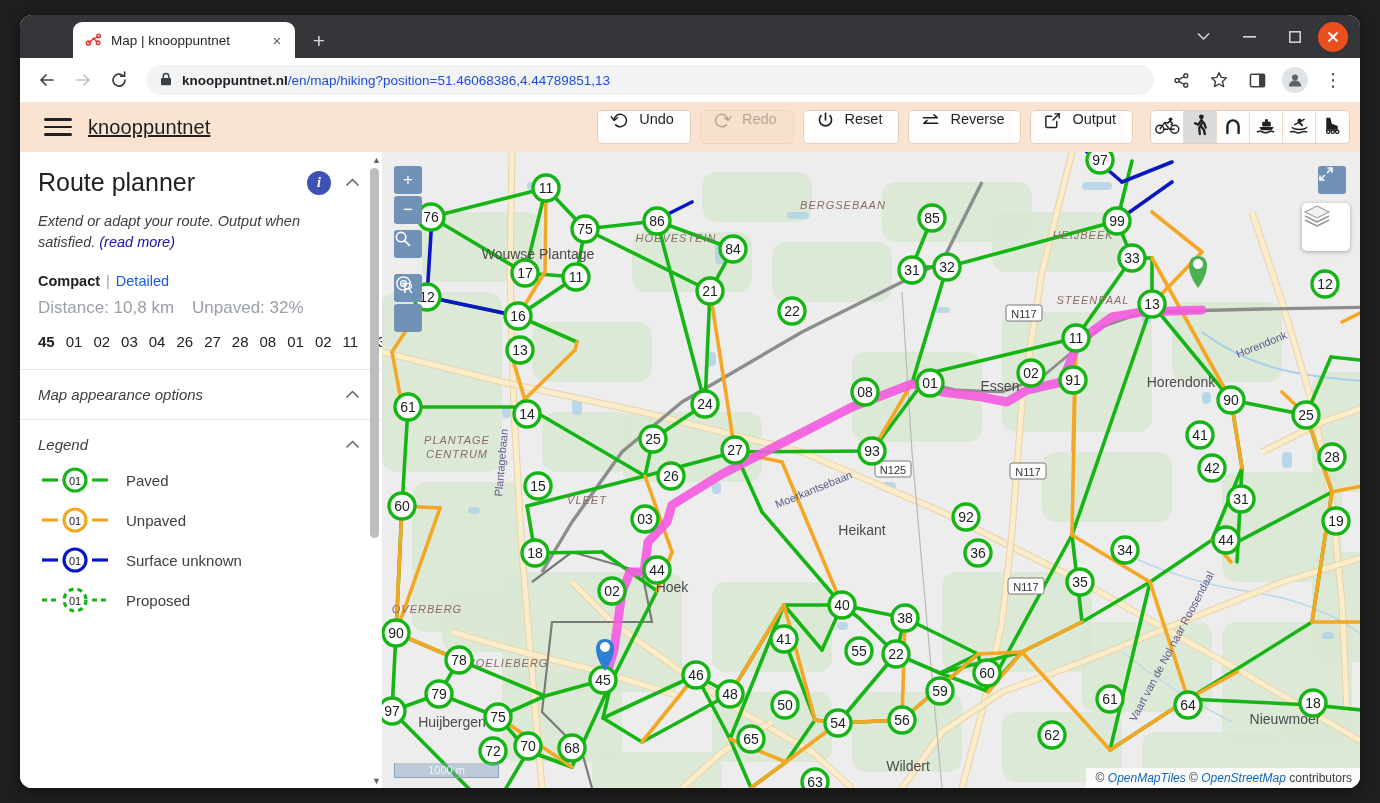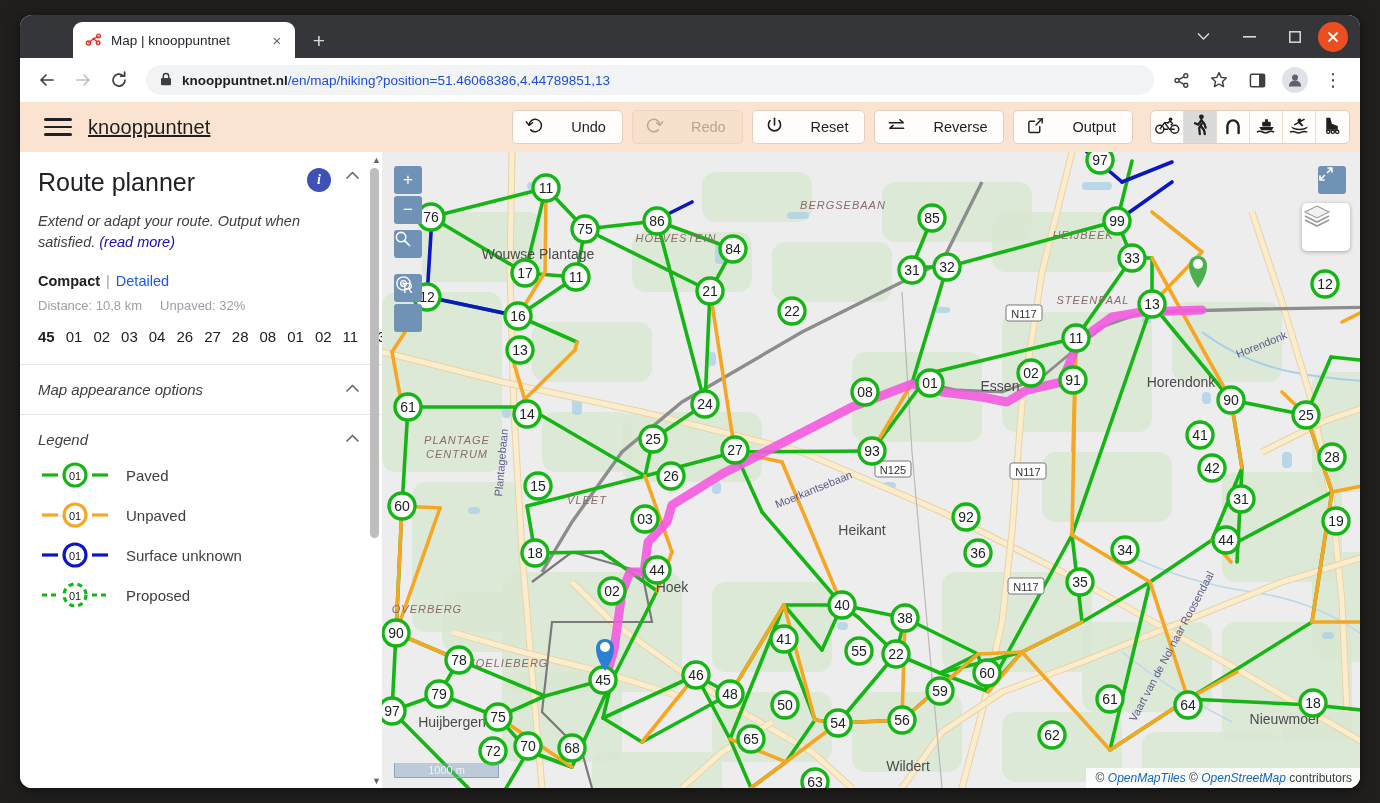--- a/index.html
+++ b/index.html
@@ -92,21 +92,21 @@
     display: flex; align-items: center;
     padding: 0 10px 0 18px; gap: 0;
   }
   .hamburger { width: 40px; height: 34px; display: flex; flex-direction: column; justify-content: center; gap: 5px; padding: 0 6px; }
   .hamburger i { display: block; height: 2.6px; background: #202124; border-radius: 2px; }
   .brand { font-size: 20px; color: #1f1f1f; margin-left: 10px; letter-spacing: .1px; text-decoration: underline; }
   .hdr-actions { margin-left: auto; display: flex; align-items: center; gap: 9px; }
   .actbtn {
     height: 34px; border-radius: 5px;
     background: #fffdfb; border: 1px solid #e4cfbc;
-    display: flex; align-items: center; gap: 27px;
+    display: flex; gap: 10px;
     padding: 0 16px 0 12px;
     font-size: 14.5px; color: #1f1f1f;
   }
   .actbtn.disabled { background: #f7e0cc; border-color: #efd5c0; color: #b9a597; }
   .modegroup {
     display: flex; align-items: center;
     background: #fffdfb; border: 1px solid #e4cfbc; border-radius: 5px;
     height: 34px; margin-left: 8px; overflow: hidden;
   }
   .modebtn {
@@ -117,41 +117,41 @@
   .modebtn:last-child { border-right: none; }
   .modebtn.active { background: #dadada; }
   
   .appbody { display: flex; height: 636px; }
   .sidebar {
     width: 362px; background: #ffffff;
     position: relative; overflow: hidden;
   }
   .sb-scroll { padding: 0 0 0 0; }
   .panel { border-bottom: 1px solid #e6e6e6; padding: 16px 22px 16px 18px; }
-  .panel-head { display: flex; }
+  .panel-head { display: flex; align-items: center; }
   .panel-title-lg { font-size: 25px; color: #202124; font-weight: normal; }
   .panel-title { font-size: 15px; color: #3c4043; font-style: italic; }
   .panel-head .spacer { flex: 1; }
   .info-badge {
     width: 24px; height: 24px; border-radius: 50%;
     background: #3f51b5; color: #fff;
     display: flex; align-items: center; justify-content: center;
     font-size: 14px; font-style: italic; font-family: "Liberation Serif", serif; font-weight: bold;
   }
   .chev { margin-left: 14px; color: #5f6368; font-size: 13px; }
   .sb-desc {
     margin-top: 14px; font-size: 14.5px; color: #3c4043;
     font-style: italic; line-height: 1.45;
   }
   .sb-desc a { color: #1a0dab; text-decoration: none; }
   .sb-modes { margin-top: 20px; font-size: 14.5px; }
   .sb-modes b { color: #202124; }
   .sb-modes .sep { color: #9aa0a6; margin: 0 6px; }
   .sb-modes a { color: #1a56f0; text-decoration: none; }
-  .sb-stats { margin-top: 9px; font-size: 13px; color: #9aa0a6; }
+  .sb-stats { margin-top: 9px; font-size: 17px; color: #9aa0a6; }
   .sb-stats .gap { display: inline-block; width: 18px; }
   .nodelist { margin-top: 12px; font-size: 15px; color: #202124; line-height: 1.55; max-width: 300px; }
   .nodelist span { margin-right: 11px; }
   .nodelist span.b { font-weight: bold; }
   .radio-row { display: flex; align-items: center; gap: 14px; margin-top: 14px; }
   .radio {
     width: 21px; height: 21px; border-radius: 50%;
     border: 2.4px solid #5f6368; flex: 0 0 21px;
     display: flex; align-items: center; justify-content: center;
   }

